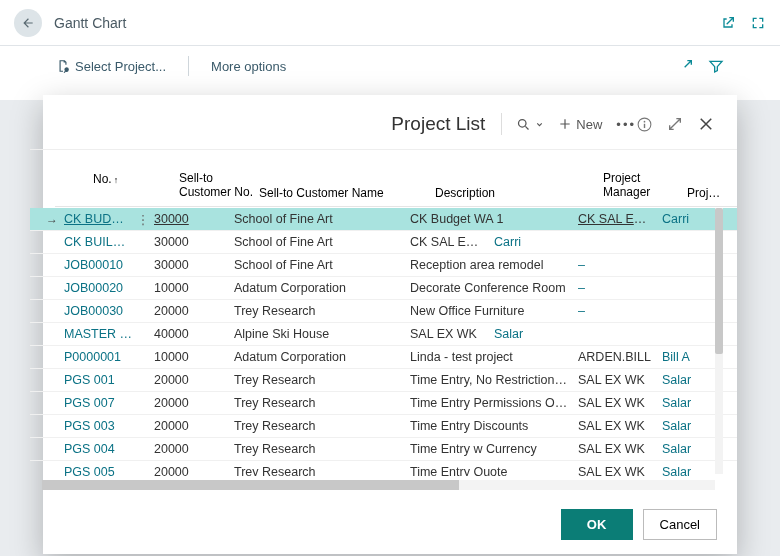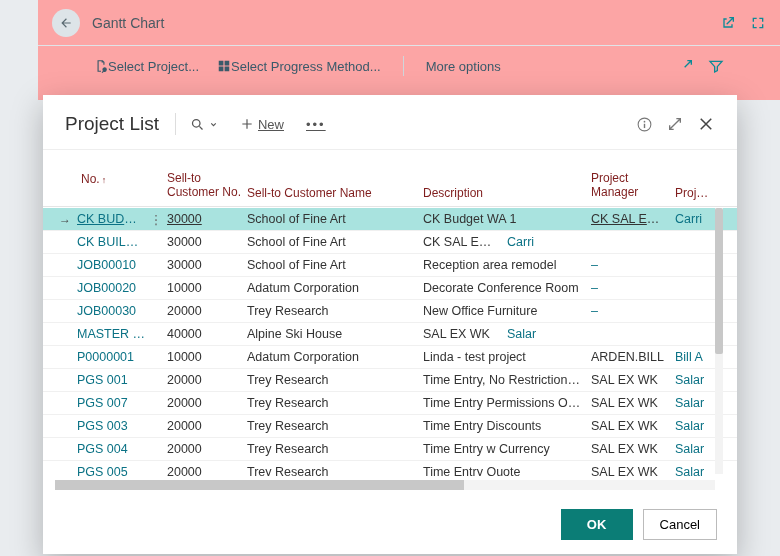--- a/index.html
+++ b/index.html
@@ -1,40 +1,40 @@
 <!DOCTYPE html>
 <html><head>
 <meta charset="utf-8">
 <style>
 * { margin: 0; padding: 0; box-sizing: border-box; }
 body { font-family: "Segoe UI", Arial, sans-serif; font-size: 13px; background: #e9ecef; width: 780px; height: 556px; overflow: hidden; position: relative; color: #333; }
 
 
-.back-page { position: absolute; top: 0; left: 0; right: 0; height: 100px; background: #fca5a5; margin-left: 38px; }
+.back-page { position: absolute; top: 0; left: 0; right: 0; height: 100px; background: #ffffff; }
 .back-header { height: 46px; display: flex; align-items: center; padding: 0 14px; border-bottom: 1px solid #e0e4e8; }
 .back-btn-circle { width: 28px; height: 28px; border-radius: 50%; background: #dde4e8; display: flex; align-items: center; justify-content: center; color: #666; cursor: pointer; }
 .back-title { margin-left: 12px; color: #4a5a63; font-size: 14px; }
 .back-header-right { margin-left: auto; display: flex; gap: 14px; color: #0b7285; }
 .back-toolbar { height: 40px; display: flex; align-items: center; padding: 0 56px 0 56px; gap: 18px; font-size: 13px; color: #3a5a6a; }
-.tb-item { display: flex; align-items: center; cursor: pointer; }
+.tb-item { display: flex; align-items: center; gap: 5px; cursor: pointer; }
 .tb-sep { width: 1px; height: 20px; background: #cfd6db; margin: 0 4px; }
 .tb-right { margin-left: auto; display: flex; gap: 14px; }
 
 
-.modal { position: absolute; top: 95px; left: 43px; right: 43px; bottom: 2px; background: #fff; box-shadow: 0 10px 30px rgba(0,0,0,0.25); display: flex; flex-direction: column; }
+.modal { position: absolute; top: 95px; left: 43px; right: 43px; bottom: 2px; background: #fff; box-shadow: 0 10px 30px rgba(0,0,0,0.25); display: flex; flex-direction: column; align-items: flex-end; }
 .modal-header { display: flex; align-items: center; padding: 18px 22px 14px 22px; }
 .modal-title { font-size: 19px; color: #333; font-weight: 400; padding-right: 16px; border-right: 1px solid #ddd; }
-.modal-tools { display: flex; align-items: center; gap: 22px; margin-left: 14px; color: #555; text-decoration: underline; }
+.modal-tools { display: flex; align-items: center; gap: 14px; margin-left: 14px; color: #555; }
 .icon-btn { display: flex; align-items: center; gap: 4px; cursor: pointer; color: #555; }
 .modal-header-right { margin-left: auto; display: flex; gap: 14px; align-items: center; color: #555; }
 .x-btn { font-size: 18px; cursor: pointer; color: #444; }
 
 
 .table-wrap { flex: 1; overflow: hidden; position: relative; border-top: 1px solid #eee; }
-.thead { display: flex; padding: 22px 12px 6px 12px; font-size: 12px; color: #7f1d1d; border-bottom: 1px solid #e5e5e5; }
+.thead { display: flex; padding: 22px 12px 6px 12px; font-size: 12px; color: #000000; border-bottom: 1px solid #e5e5e5; margin-left: 25px; }
 .th, .td { padding: 0 4px; overflow: hidden; white-space: nowrap; text-overflow: ellipsis; }
 .col-arrow { width: 22px; flex-shrink: 0; }
 .col-no { width: 86px; flex-shrink: 0; }
 .col-sell-no { width: 80px; flex-shrink: 0; }
 .col-sell-name { width: 176px; flex-shrink: 0; }
 .col-desc { width: 168px; flex-shrink: 0; }
 .col-pm { width: 84px; flex-shrink: 0; }
 .col-pname { width: 42px; flex-shrink: 0; }
 .th.col-no { position: relative; }
 .sort-caret { font-size: 9px; margin-left: 2px; }
@@ -86,26 +86,20 @@
         </span>
     </div>
   </div>
   <div class="back-toolbar">
     <div class="tb-item">
       <svg width="14" height="14" viewBox="0 0 24 24">
           <path d="M6 2h9l3 3v5h-2V6h-3V4H8v16h4v2H6V2zm12 12a4 4 0 1 1-1.3 7.8l-2.3 2.3-1.4-1.4 2.3-2.3A4 4 0 0 1 18 14z" fill="#3a5a6a"></path>
         </svg>
       <span>Select Project...</span>
     </div>
-    <div class="tb-item">
-      <svg width="14" height="14" viewBox="0 0 24 24">
-          <path d="M3 3h8v8H3V3zm10 0h8v8h-8V3zM3 13h8v8H3v-8zm10 0h8v8h-8v-8z" fill="#3a5a6a"></path>
-        </svg>
-      <span>Select Progress Method...</span>
-    </div>
     <div class="tb-sep"></div>
     <div class="tb-item">
       <span>More options</span>
     </div>
     <div class="tb-right">
       <span>
           <svg width="16" height="16" viewBox="0 0 24 24">
             <path d="M14 3h7v7h-2V6.4l-8.3 8.3-1.4-1.4L17.6 5H14V3z" fill="#0b8a97"></path>
           </svg>
         </span>

